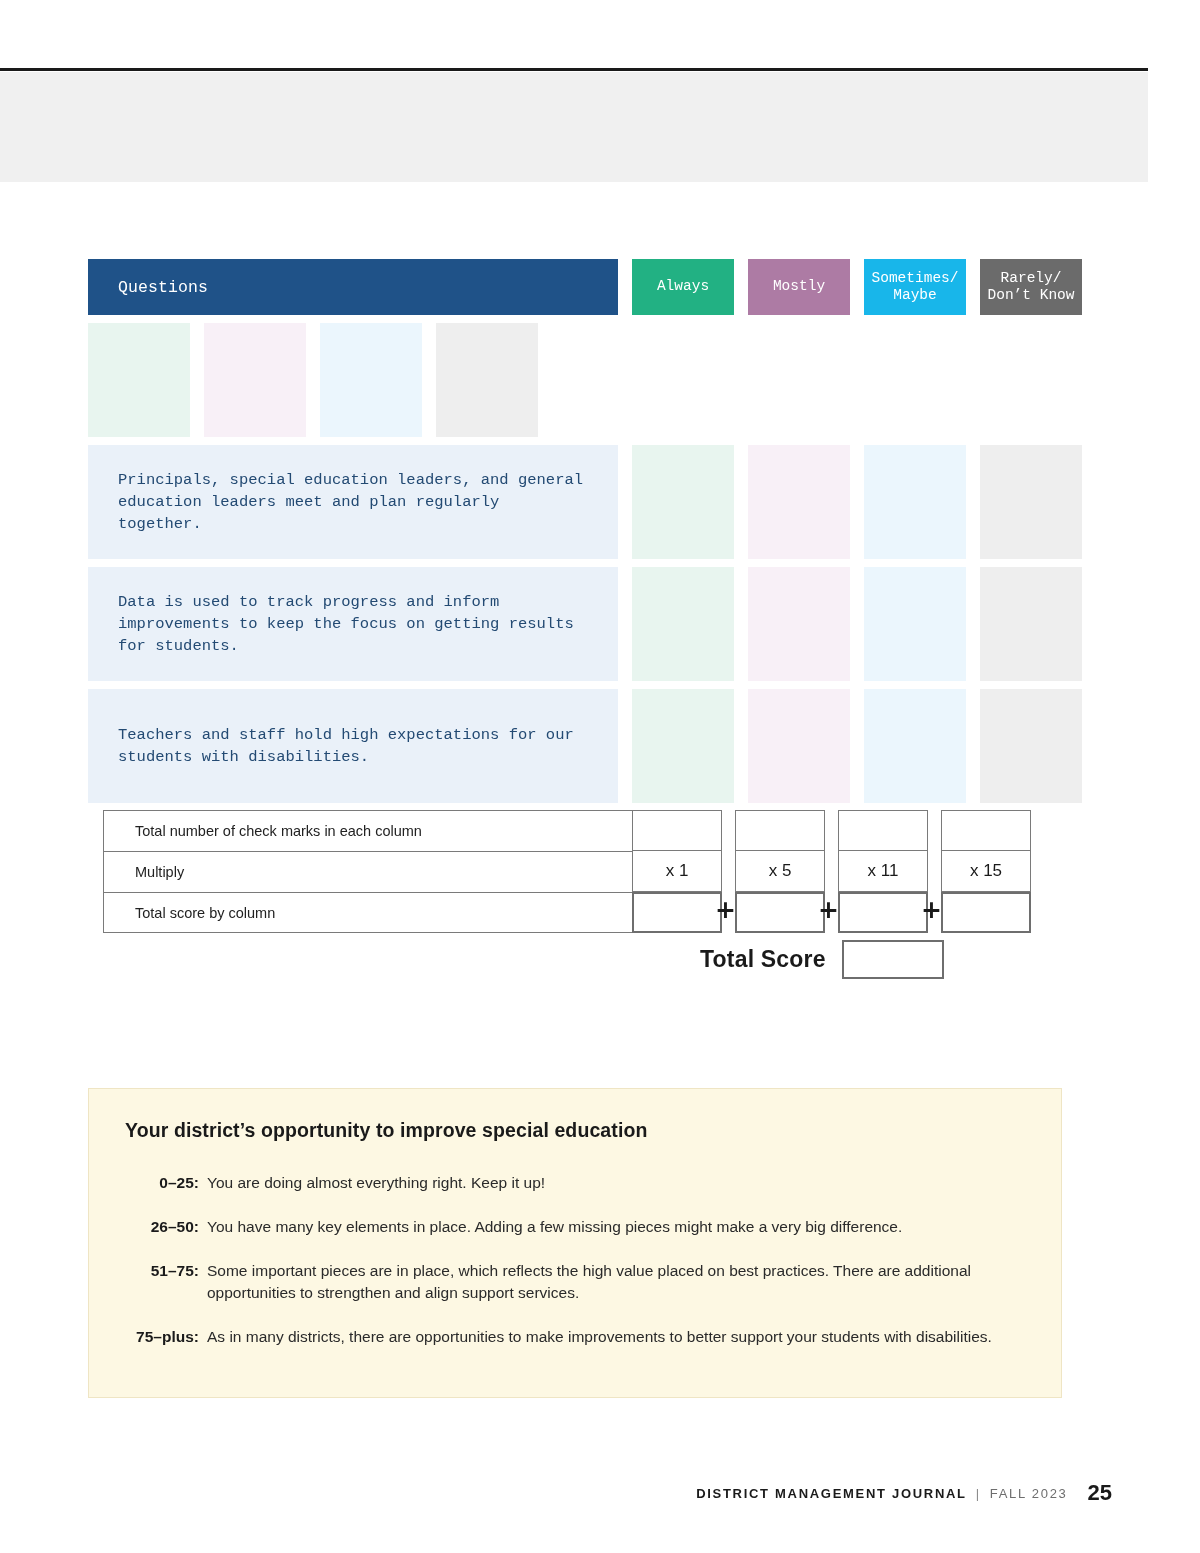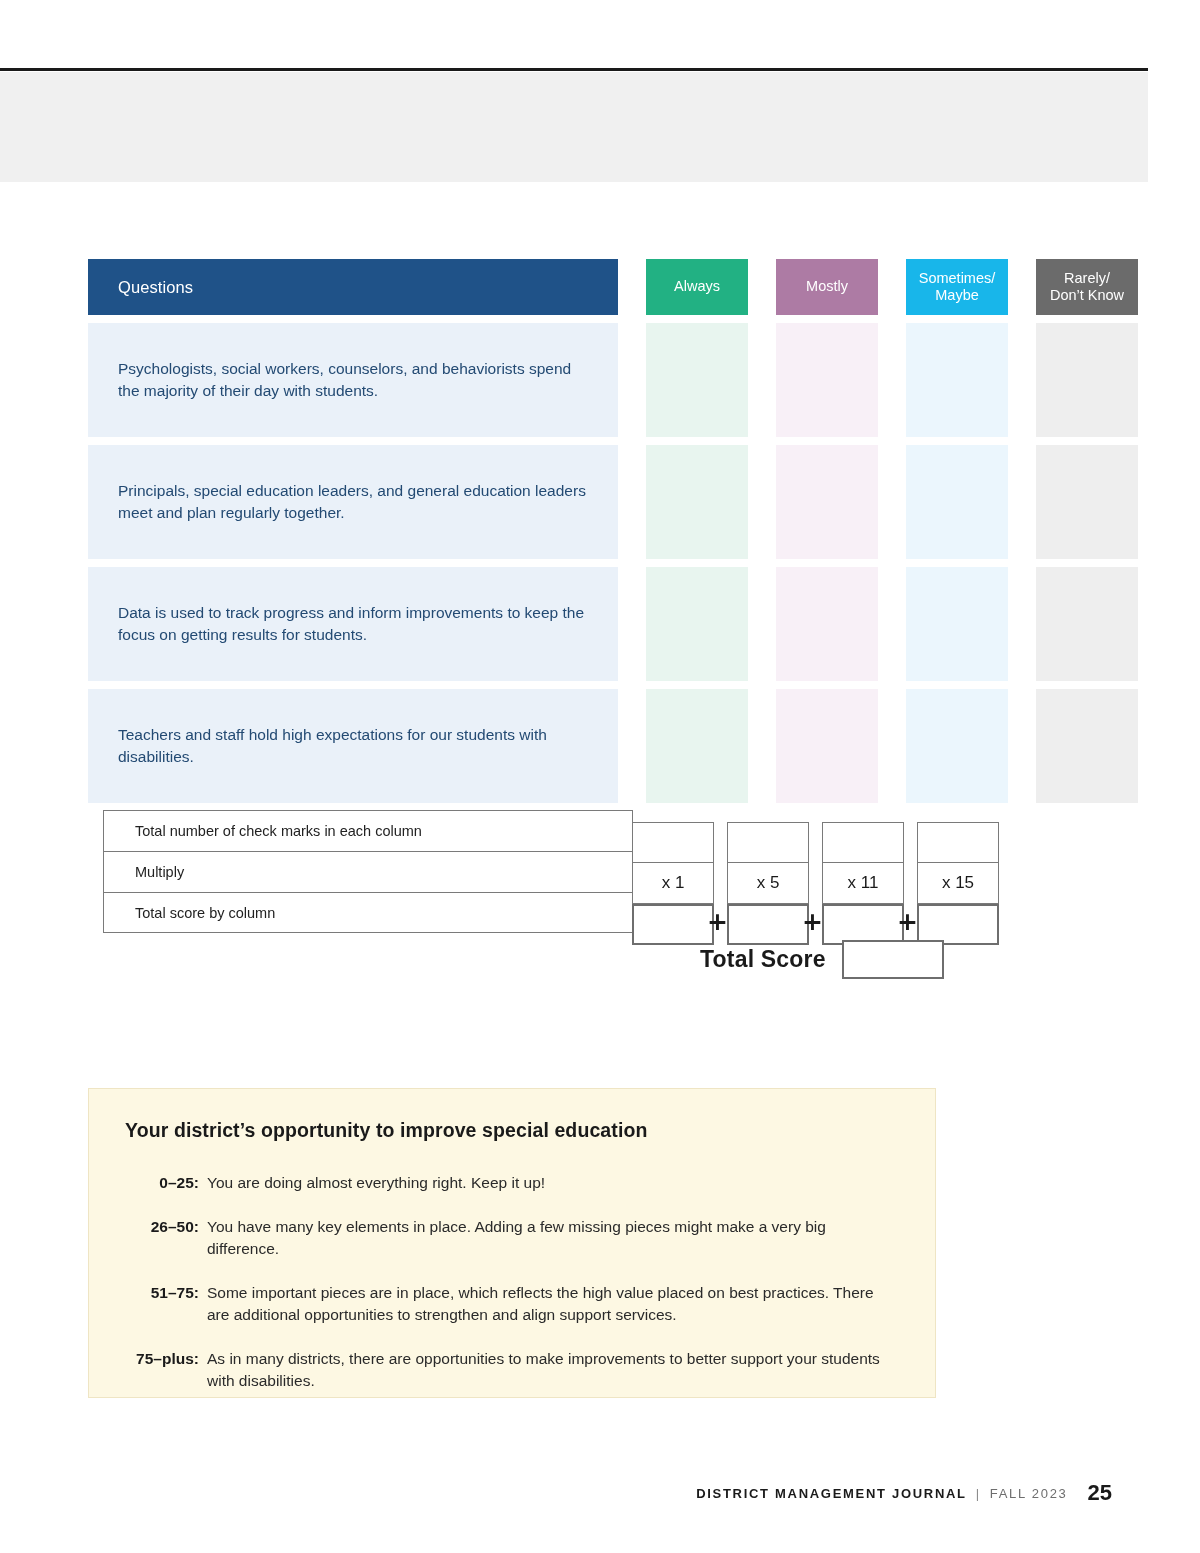--- a/index.html
+++ b/index.html
@@ -28,22 +28,23 @@
   }
 
   
   .survey {
     position: absolute;
     left: 88px; top: 259px;
     width: 974px;
   }
   .srow {
     display: flex;
-    gap: 28px;
+    gap: 14px;
     margin-bottom: 8px;
+    font-family: Liberation Mono, monospace;
   }
   .srow:last-child { margin-bottom: 0; }
 
   .qcell {
     width: 530px;
     flex: none;
     display: flex;
     align-items: center;
     padding: 0 30px;
   }
@@ -111,21 +112,21 @@
     background: #fff;
   }
   .sc-left-row:last-child { border-bottom: 1.6px solid #7a7a7a; }
 
   .sc-cols {
     position: absolute;
     left: 544px; top: 0;
     display: flex;
     gap: 13px;
   }
-  .sc-col { width: 82px; position: relative; margin-top: 12px; }
+  .sc-col { width: 90px; position: relative; }
   .sc-box-count {
     height: 41px;
     border: 1.6px solid #7a7a7a;
     background: #fff;
   }
   .sc-box-mult {
     height: 41px;
     border: 1.6px solid #7a7a7a;
     border-top: none;
     background: #fff;
@@ -171,21 +172,21 @@
   .totalscore-box {
     width: 102px; height: 39px;
     border: 2.8px solid #6e6e6e;
     background: #fff;
   }
 
   
   .infobox {
     position: absolute;
     left: 88px; top: 1088px;
-    width: 848px; height: 310px;
+    width: 974px; height: 310px;
     background: #fdf8e3;
     border: 1px solid #efe5c4;
     padding: 30px 36px 0 36px;
   }
   .infobox h2 {
     margin: 0 0 30px 0;
     font-size: 19.5px;
     font-weight: bold;
     color: #1a1a1a;
     letter-spacing: .1px;
@@ -247,21 +248,20 @@
     </div>
     <div class="acell h-sometimes">
       <span><span>Sometimes/</span><br><span>Maybe</span></span>
     </div>
     <div class="acell h-rarely">
       <span><span>Rarely/</span><br><span>Don’t Know</span></span>
     </div>
   </div>
 
   <div class="srow brow">
-    <div class="qcell">Psychologists, social workers, counselors, and behaviorists spend the majority of their day with students.</div>
     <div class="acell a-always"></div>
     <div class="acell a-mostly"></div>
     <div class="acell a-sometimes"></div>
     <div class="acell a-rarely"></div>
   </div>
 
   <div class="srow brow">
     <div class="qcell">Principals, special education leaders, and general education leaders meet and plan regularly together.</div>
     <div class="acell a-always"></div>
     <div class="acell a-mostly"></div>

